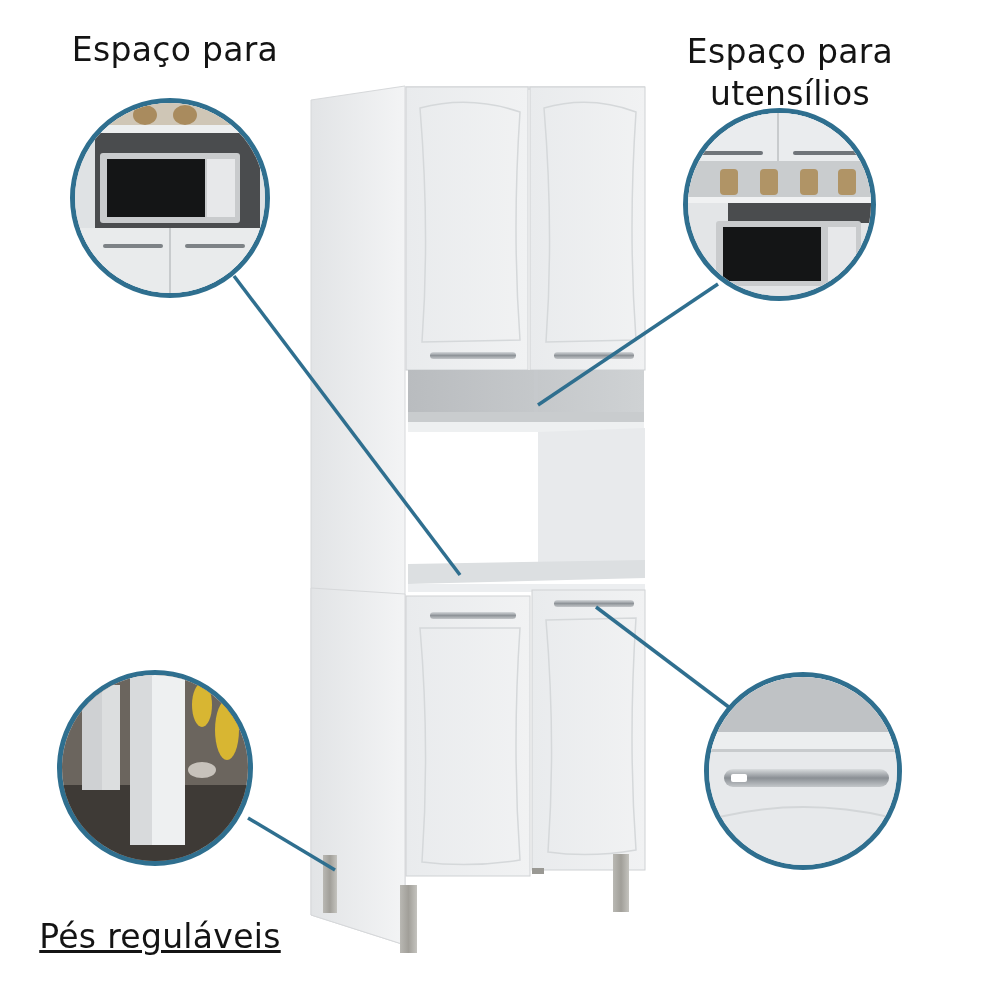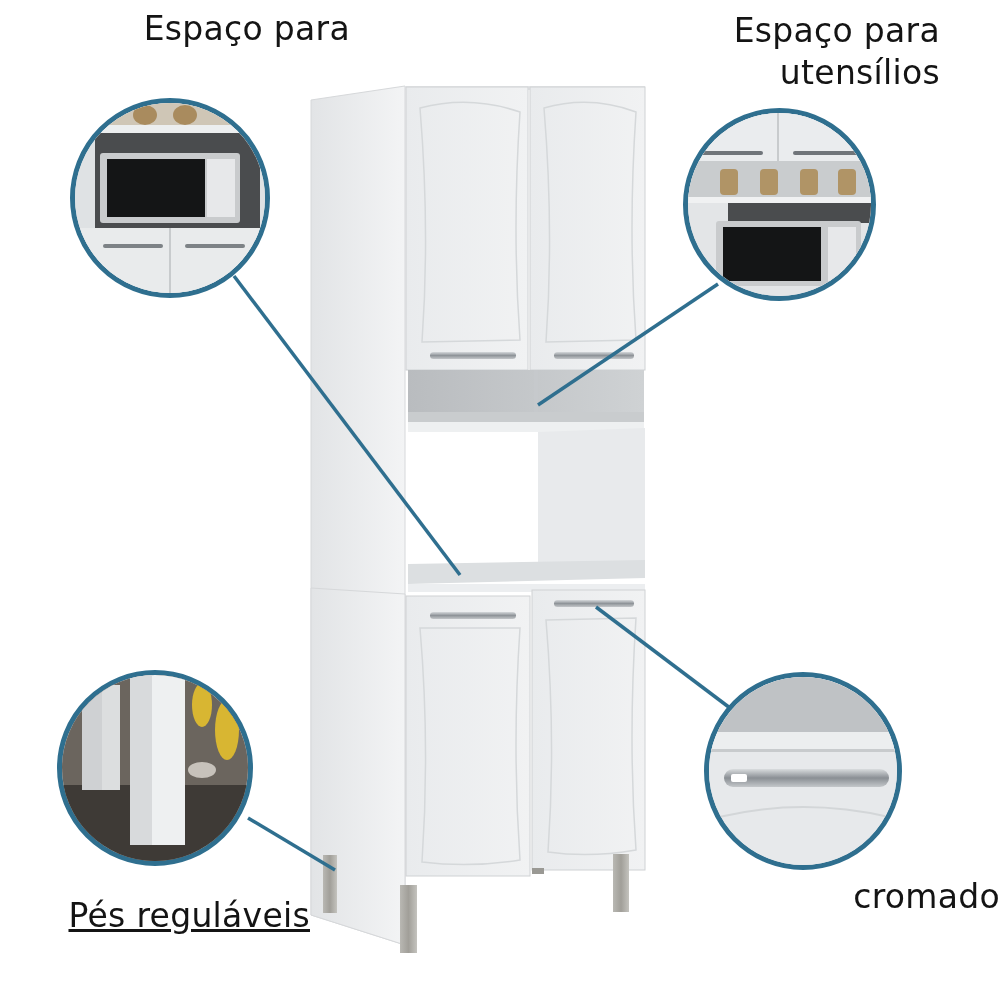--- a/index.html
+++ b/index.html
@@ -1,37 +1,36 @@
 <!DOCTYPE html>
 <html><head>
 <meta charset="utf-8">
 <style>
   html,body{margin:0;padding:0;background:#fff;}
   body{width:1000px;height:1000px;position:relative;overflow:hidden;font-family:"DejaVu Sans","Liberation Sans",sans-serif;color:#111;}
-  .label{position:absolute;text-align:right;font-size:33px;line-height:42px;color:#141414;letter-spacing:0.3px;}
+  .label{position:absolute;text-align:center;font-size:33px;line-height:42px;color:#141414;letter-spacing:0.3px;margin-top:21px;}
   .label span{display:block;}
   .circle{position:absolute;border-radius:50%;border:5px solid #2f6f8f;overflow:hidden;box-sizing:border-box;background:#e6e8ea;}
   svg.lines{position:absolute;left:0;top:0;width:1000px;height:1000px;pointer-events:none;}
   .cab{position:absolute;}
 </style>
 </head>
 <body>
 
 <div class="label" style="left:0px;top:8px;width:350px;">
   <span>Espaço para</span>
 </div>
 <div class="label" style="left:640px;top:10px;width:300px;">
   <span>Espaço para</span>
   <span>utensílios</span>
 </div>
 <div class="label" style="left:10px;top:895px;width:300px;text-decoration:underline;">
   <span>Pés reguláveis</span>
 </div>
 <div class="label" style="left:630px;top:876px;width:370px;">
-  <span>cromado</span>
 </div>
 
 <svg class="cab" style="left:0;top:0;" width="1000" height="1000" viewBox="0 0 1000 1000">
   <defs>
     <linearGradient id="sideG" x1="0" x2="1">
       <stop offset="0" stop-color="#e2e4e6"></stop>
         <stop offset="1" stop-color="#f3f4f5"></stop>
     </linearGradient>
     <linearGradient id="doorG" x1="0" x2="1">
       <stop offset="0" stop-color="#e9ebed"></stop>

